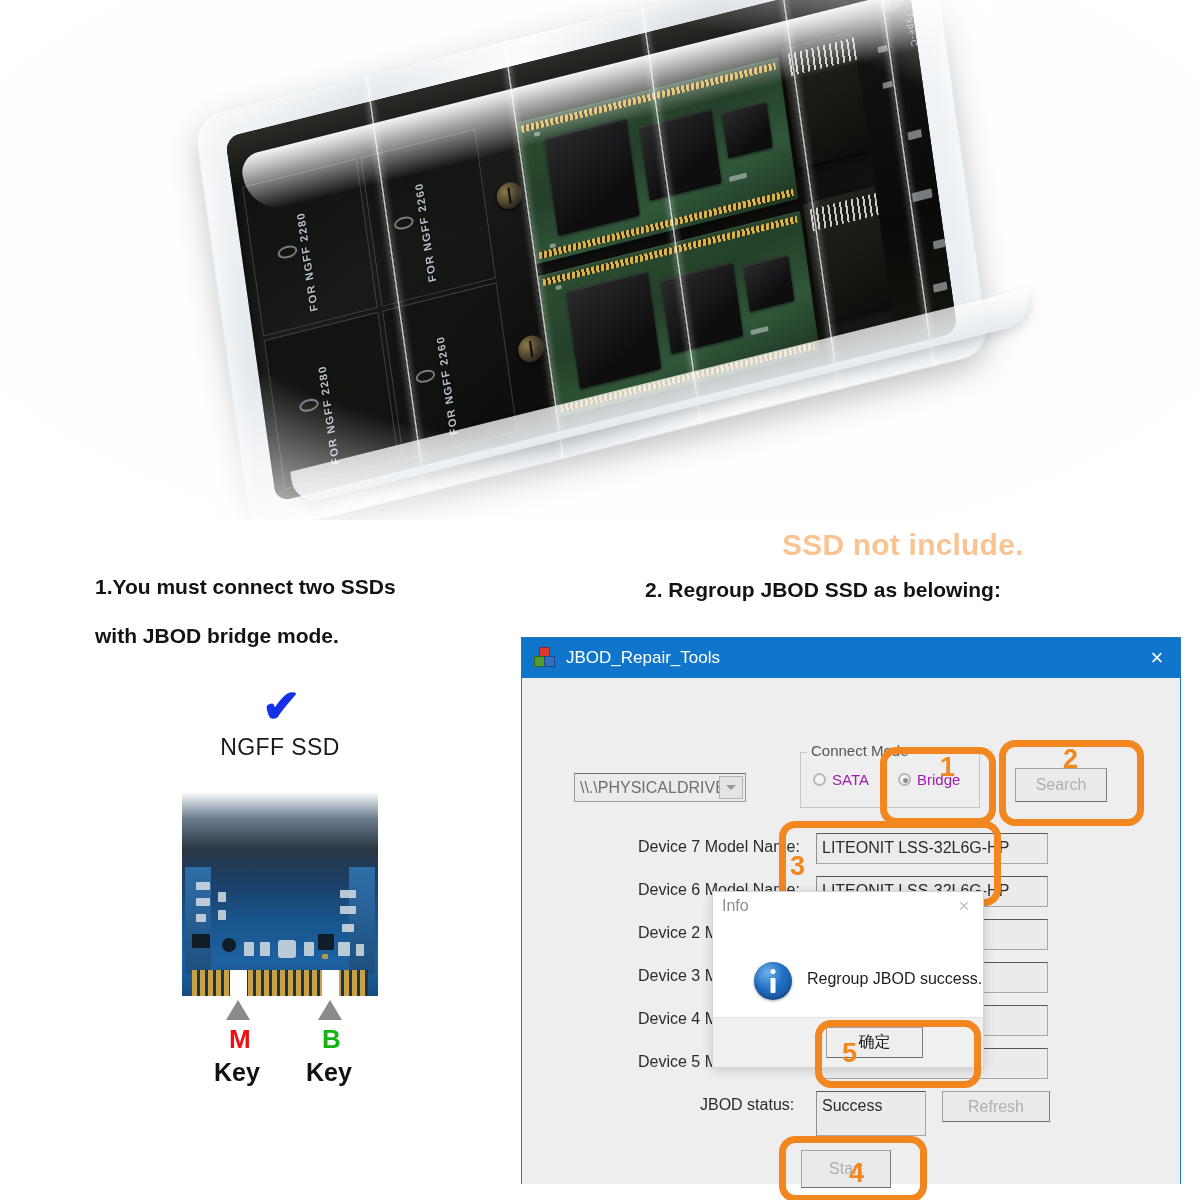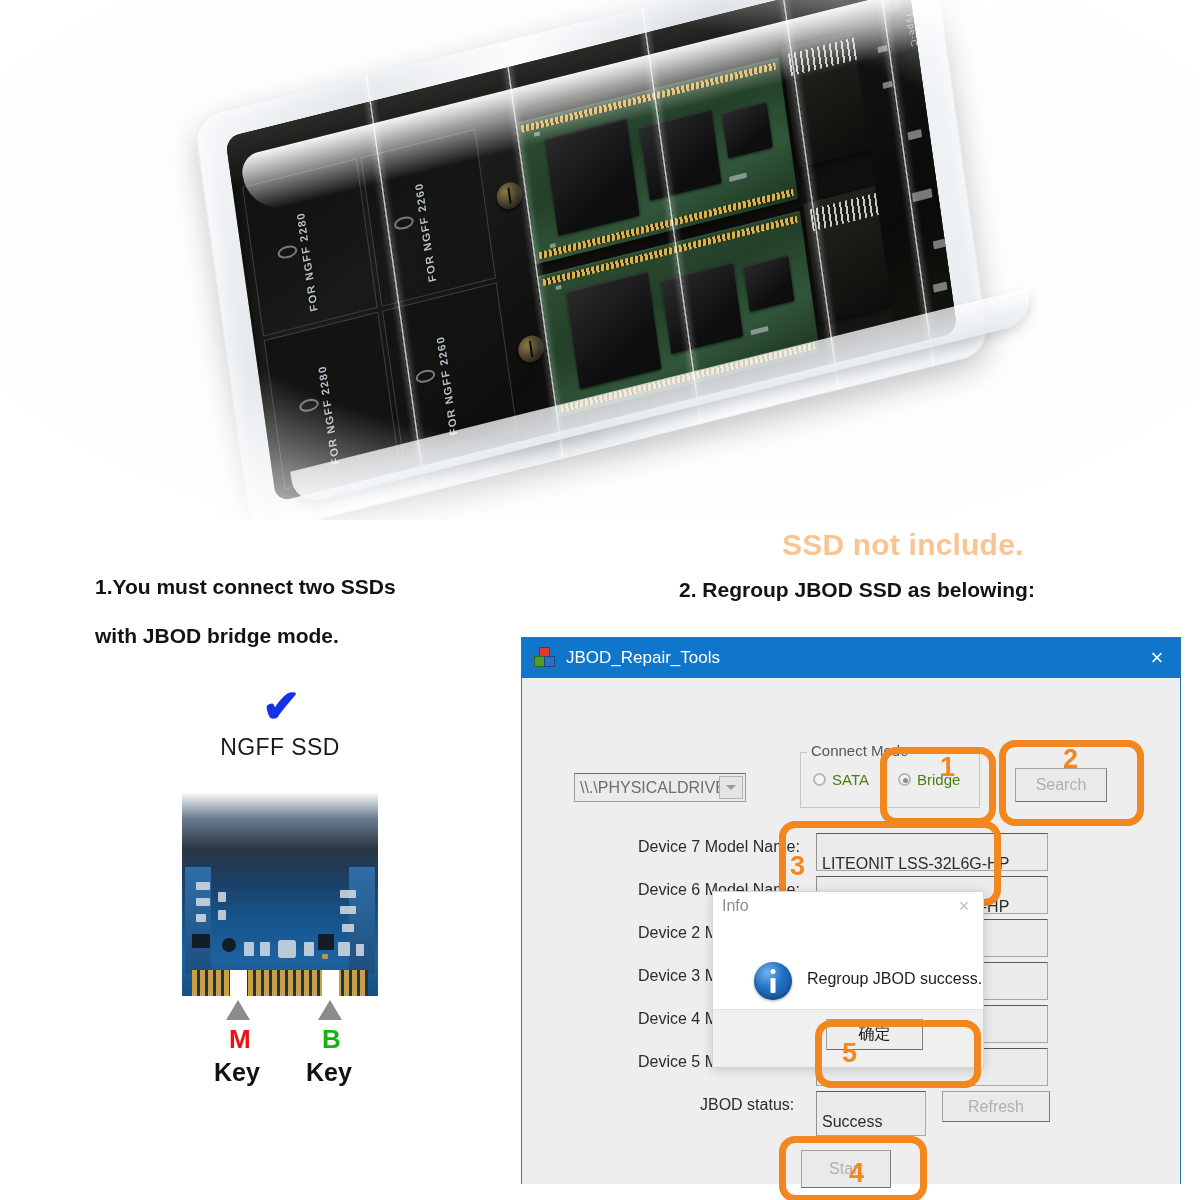--- a/index.html
+++ b/index.html
@@ -131,21 +131,21 @@
     position:absolute; left:782px; top:528px;
     font-size:30px; font-weight:bold; color:#fac392;
     letter-spacing:.2px; white-space:nowrap;
   }
   .step-head{
     position:absolute; font-size:21px; font-weight:bold; color:#131313;
     white-space:nowrap;
   }
   #step1-line1{ left:95px; top:575px; }
   #step1-line2{ left:95px; top:624px; }
-  #step2-head { left:645px; top:578px;margin-left:34px; }
+  #step2-head { left:645px; top:578px; }
 
   
   #ssd-diagram{
     position:absolute; left:178px; top:678px; width:204px; height:400px;
     background:#ffffff;
   }
   .check-mark{
     position:absolute; left:84px; top:8px; width:40px; height:40px;
     color:#1531e8; font-size:46px; line-height:40px; font-weight:bold;
   }
@@ -208,21 +208,21 @@
   #close-btn{
     position:absolute; right:0; top:0; width:46px; height:40px;
     color:#fff; font-size:22px; line-height:40px; text-align:center;
     font-family:"Liberation Sans", sans-serif; cursor:pointer;
   }
   #app-body{ position:relative; height:506px; background:#efeeee; }
 
   .wfield{
     position:absolute; background:#ebebeb; border:1px solid #a7a7a7;
     border-top:1px solid #595959; border-left:1px solid #919191;
-    color:#2b2b2b; font-size:16px; padding:18px 5px; line-height:24px;
+    color:#2b2b2b; font-size:16px; padding:2px 5px; line-height:24px;
     white-space:nowrap; overflow:hidden;
   }
   .wfield.empty{ color:transparent; }
   .wcombo{
     position:absolute; left:52px; top:95px; width:172px; height:29px;
     background:#ebebeb; border:1px solid #9b9b9b; border-top-color:#6e6e6e;
     display:flex; align-items:center;
   }
   .wcombo span{ font-size:16px; color:#6f6f6f; padding-left:5px; white-space:nowrap; }
   .wcombo .arrow-box{
@@ -246,21 +246,21 @@
   .radio{ position:absolute; top:18px; display:flex; align-items:center; }
   .radio .dot{
     width:13px; height:13px; border-radius:50%;
     border:2px solid #b8b8b8; background:#f4f4f4; margin-right:6px;
     position:relative;
   }
   .radio.sel .dot:after{
     content:""; position:absolute; left:3px; top:3px;
     width:5px; height:5px; border-radius:50%; background:#8d8d8d;
   }
-  .radio span{ font-size:15px; color:#4d7c0f; }
+  .radio span{ font-size:15px; color:#a21caf; }
   .wbtn{
     position:absolute; background:#eaeaea; border:1px solid #a2a2a2;
     border-bottom-color:#6f6f6f; border-right-color:#7d7d7d;
     color:#b0b0b0; font-size:16px; text-align:center;
     display:flex; align-items:center; justify-content:center;
   }
   .wlabel{
     position:absolute; font-size:16px; color:#2b2b2b; white-space:nowrap;
   }
 
@@ -301,21 +301,21 @@
   }
   .info-icon:after{
     content:""; position:absolute; left:50%; top:16px; width:5px; height:15px;
     background:#fff; transform:translateX(-50%); border-radius:1px;
   }
   #info-msg{
     position:absolute; left:94px; top:78px; font-size:16px; color:#1e1e1e;
     white-space:nowrap;
   }
   #info-footer{
-    position:absolute; left:0; right:0; bottom:0; height:58px;
+    position:absolute; left:0; right:0; bottom:0; height:50px;
     background:#f0f0f0; border-top:1px solid #e2e2e2;
   }
   #info-ok{
     position:absolute; left:113px; top:9px; width:97px; height:31px;
     background:#eeeeee; border:1px solid #a0a0a0;
     border-bottom-color:#6d6d6d; border-right-color:#7b7b7b;
     font-size:16px; color:#1b1b1b;
     display:flex; align-items:center; justify-content:center;
     font-family:"Liberation Sans","DejaVu Sans", sans-serif;
   }

